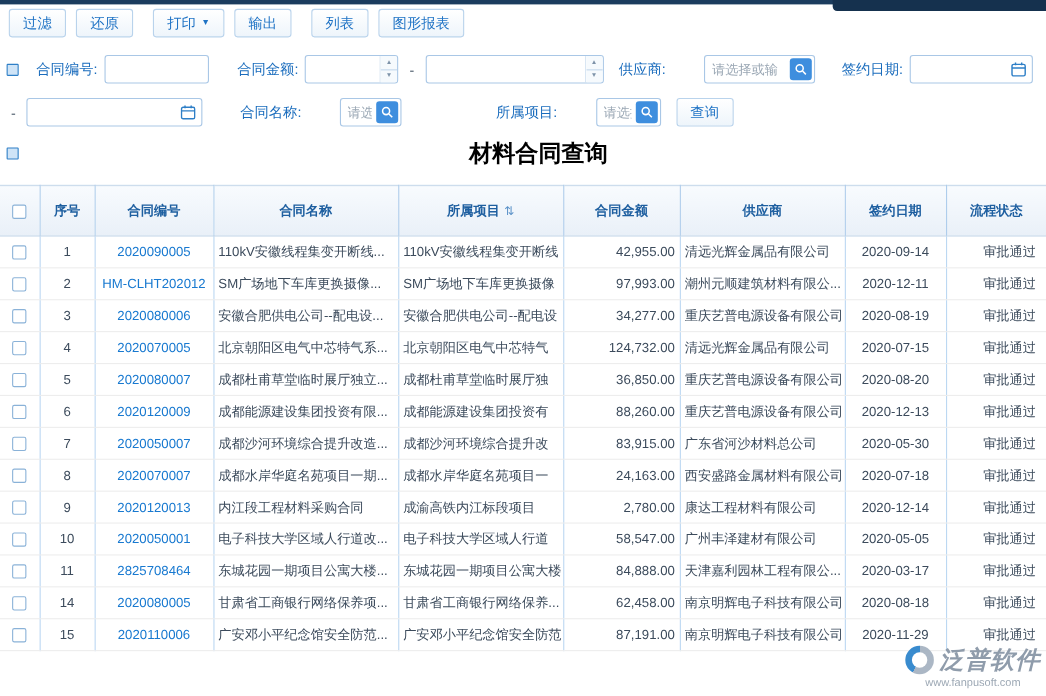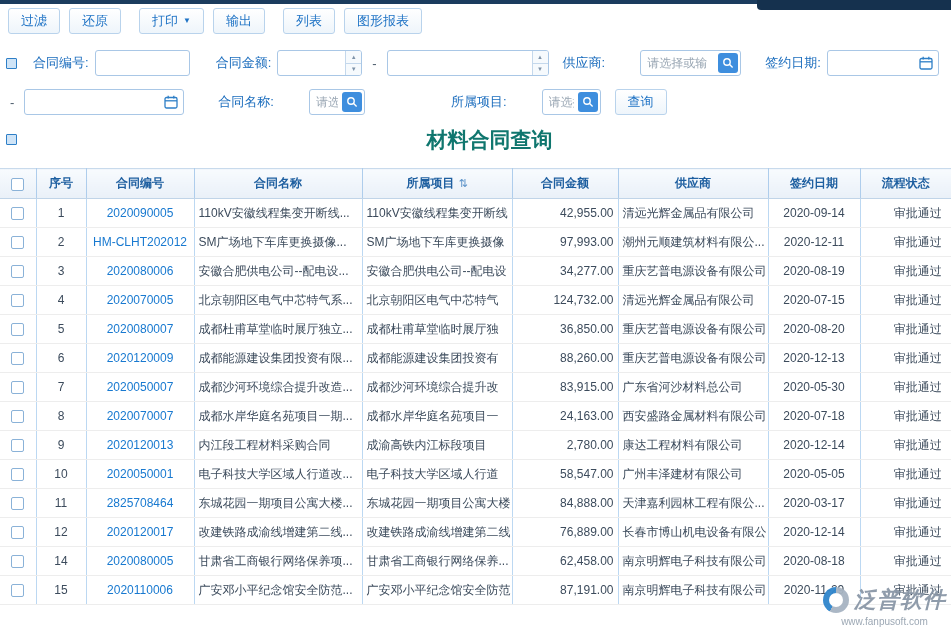--- a/index.html
+++ b/index.html
@@ -36,24 +36,24 @@
   .spin span { flex:1; display:flex; align-items:center; justify-content:center; font-size:6px; line-height:1;
                color:#7e93a9; background:#f6fafd; cursor:pointer; }
   .spin span + span { border-top:1px solid #c4d8ec; }
   .addon-search { position:absolute; right:3px; width:20px; height:20px; background:#3e8ede; border-radius:3px;
                   display:flex; align-items:center; justify-content:center; cursor:pointer; }
   .addon-cal { position:absolute; right:4px; width:18px; height:18px; display:flex; align-items:center;
                justify-content:center; cursor:pointer; }
 
   .page-title-row { position:absolute; top:124px; left:0; width:100%; height:32px; }
   .page-title-row .grip { position:absolute; left:6px; top:10px; }
-  .page-title { text-align:center; font-size:21px; font-weight:bold; color:#0f766e; line-height:32px;margin-left:28px; }
+  .page-title { text-align:center; font-size:21px; font-weight:bold; color:#000000; line-height:32px;margin-left:28px; }
 
   table.grid { position:absolute; top:168px; left:0; width:951px; border-collapse:collapse; table-layout:fixed; }
-  .grid th { height:30px; background:linear-gradient(#f8fbfe,#e9f0f8); color:#1e5fa0; font-size:12px; font-weight:bold;
+  .grid th { height:46px; background:linear-gradient(#f8fbfe,#e9f0f8); color:#1e5fa0; font-size:12px; font-weight:bold;
              border-top:1px solid #c8daec; border-bottom:1px solid #c0d4e8; border-right:1px solid #aecdec;
              white-space:nowrap; overflow:hidden; }
   .grid th:last-child { border-right:none; }
   .grid td { height:29px; font-size:12px; color:#3c4b5c; border-bottom:1px solid #ededed; border-right:1px solid #bcd8f2;
              white-space:nowrap; overflow:hidden; padding:0 4px; background:#fff; }
   .grid td:last-child { border-right:none;padding-left:28px; }
   .col-seq-td, .col-no-td, .col-date-td, .col-status-td { text-align:center; }
   .col-amount-td { text-align:right; padding-right:10px; }
   .col-status-td { color:#2fa04e; }
   a.link { color:#1879d0; text-decoration:none; }
@@ -327,31 +327,20 @@
       <td class="col-seq-td">11</td>
       <td class="col-no-td"><a class="link" href="#">2825708464</a></td>
       <td>东城花园一期项目公寓大楼...</td>
       <td>东城花园一期项目公寓大楼</td>
       <td class="col-amount-td">84,888.00</td>
       <td>天津嘉利园林工程有限公...</td>
       <td class="col-date-td">2020-03-17</td>
       <td class="col-status-td">审批通过</td>
     </tr>
 
-    <tr>
-      <td style="text-align:center;"><input type="checkbox" class="cb" style=""></td>
-      <td class="col-seq-td">12</td>
-      <td class="col-no-td"><a class="link" href="#">2020120017</a></td>
-      <td>改建铁路成渝线增建第二线...</td>
-      <td>改建铁路成渝线增建第二线</td>
-      <td class="col-amount-td">76,889.00</td>
-      <td>长春市博山机电设备有限公</td>
-      <td class="col-date-td">2020-12-14</td>
-      <td class="col-status-td">审批通过</td>
-    </tr>
 
 
     <tr>
       <td style="text-align:center;"><input type="checkbox" class="cb" style=""></td>
       <td class="col-seq-td">14</td>
       <td class="col-no-td"><a class="link" href="#">2020080005</a></td>
       <td>甘肃省工商银行网络保养项...</td>
       <td>甘肃省工商银行网络保养...</td>
       <td class="col-amount-td">62,458.00</td>
       <td>南京明辉电子科技有限公司</td>

